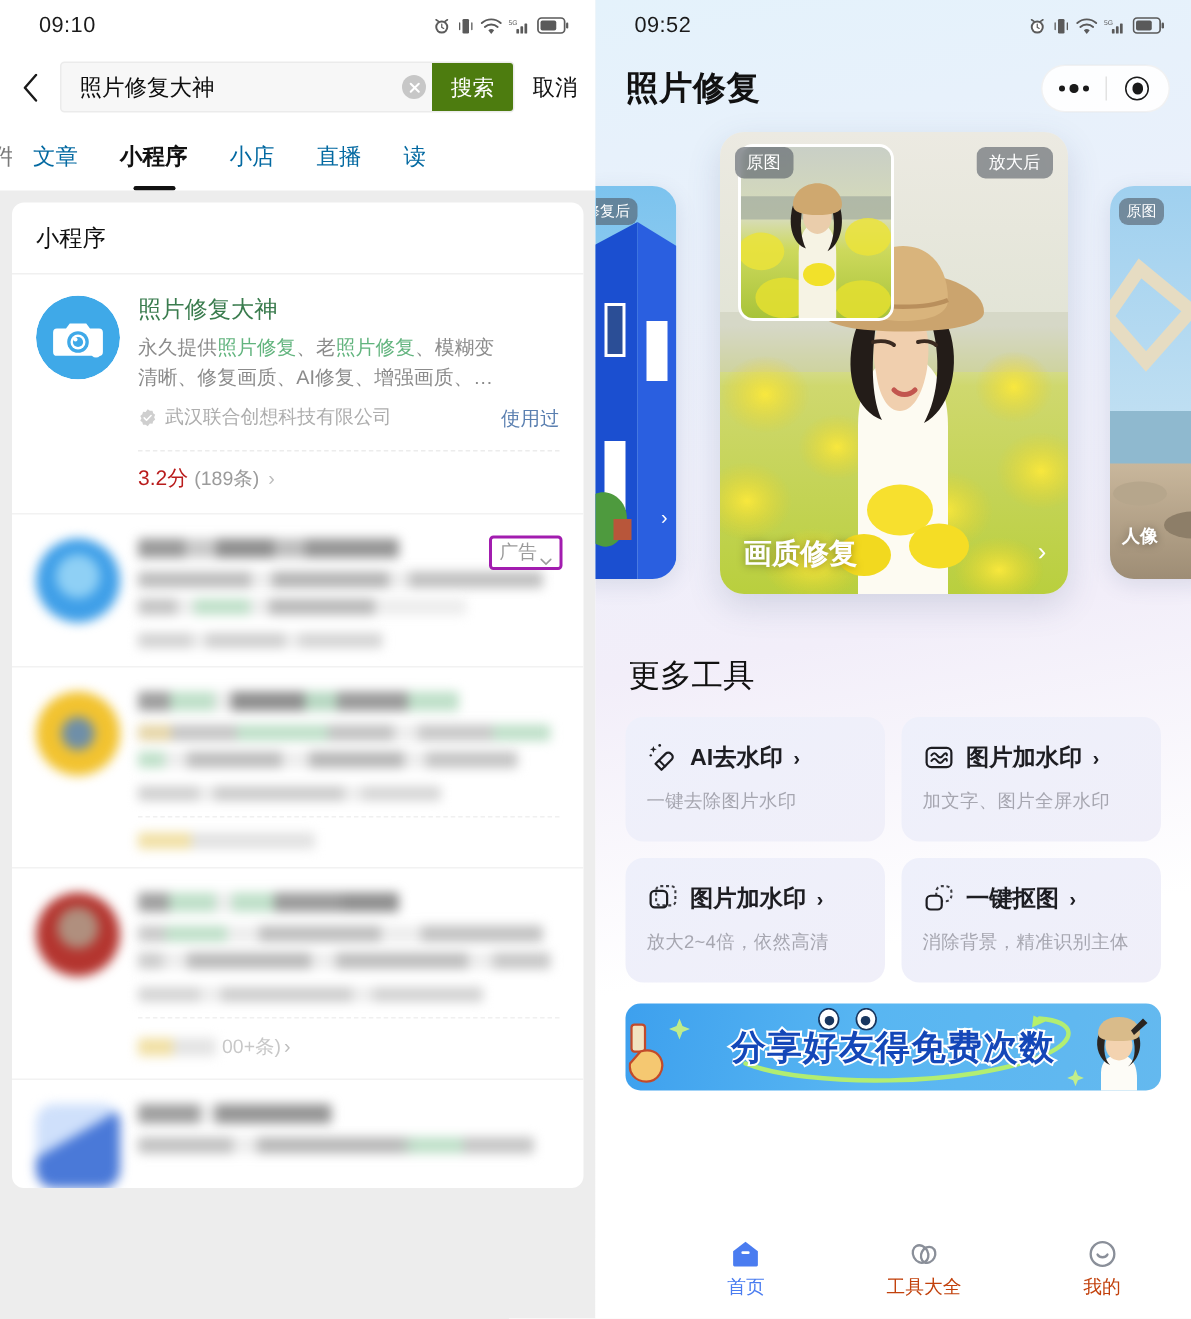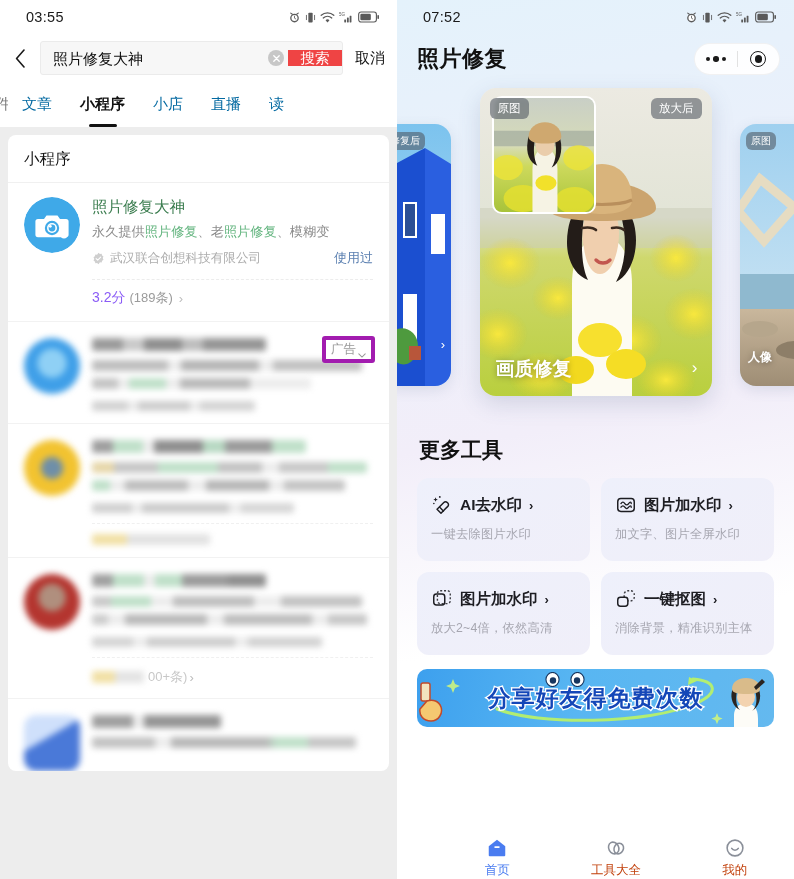--- a/index.html
+++ b/index.html
@@ -38,21 +38,21 @@
     border: 1px solid #ebebeb;
   }
   .search-input-box { flex: 1; display: flex; align-items: center; padding: 0 8px 0 12px; height: 100%; }
   .search-text { font-size: 15px; color: #0d0d0d; line-height: 1; }
   .clear-icon {
     width: 16px; height: 16px; border-radius: 50%; background: #c7c7c7;
     display: flex; align-items: center; justify-content: center; flex: none; margin-right: 4px; cursor: pointer;
   }
   .clear-icon svg { display: block; }
   .search-go {
-    width: 54px; height: 16px; background: #ef4444; color: #fff;
+    width: 54px; height: 34px; background: #4d7c0f; color: #fff;
     font-size: 14.5px; display: flex; align-items: center; justify-content: center; cursor: pointer;
   }
   .cancel-btn { font-size: 15px; color: #111; padding: 0 2px 0 6px; cursor: pointer; }
 
   .tabsrow {
     height: 45px; display: flex; align-items: stretch;
     padding-left: 0; position: relative; overflow: hidden;
   }
   .tab-partial { font-size: 15px; color: #7a7a7a; display:flex; align-items:center; width:12px; overflow:hidden; margin-left:-4px;}
   .tab {
@@ -78,33 +78,33 @@
   .ri-desc { font-size: 13.2px; color: #8b8b8b; line-height: 1.55; }
   .ri-desc .g { color: #62b47e; }
   .ri-meta { display: flex; align-items: center; gap: 5px; margin-top: 7px; }
   .verify-badge { width: 13px; height: 13px; flex: none; }
   .ri-company { font-size: 12.6px; color: #adadad; flex: 1; }
   .ri-used { font-size: 13px; color: #5a7fb0; cursor: pointer; }
   .rating-row {
     margin: 10px 16px 0 84px; border-top: 1px dashed #ececec;
     padding: 9px 0 14px 0; display: flex; align-items: center; gap: 4px; cursor: pointer;
   }
-  .rating-score { font-size: 14px; color: #8b5cf6; font-weight: 500; }
+  .rating-score { font-size: 14px; color: #b91c1c; font-weight: 500; }
   .rating-count { font-size: 13px; color: #9b9b9b; }
   .chev-sm { color: #bdbdbd; font-size: 13px; margin-left: 2px; }
 
   
   .blur-item { position: relative; padding: 16px 16px 0 16px; display: flex; gap: 12px; }
   .blur-item + .blur-item { border-top: 1px solid #f2f2f2; margin-top: 12px; }
   .bi-icon { width: 56px; height: 56px; border-radius: 50%; flex: none; filter: blur(3.4px); }
   .bi-body { flex: 1; min-width: 0; }
   .bar { border-radius: 2px; filter: blur(3.4px); }
   .ad-tag {
     position: absolute; right: 14px; top: 14px; font-size: 12.5px; color: #9a9a9a;
-    border: 4px solid #a21caf; border-radius: 3px; padding: 1px 5px; display: flex; align-items: flex-end; gap: 2px;
+    border: 2px solid #a21caf; border-radius: 3px; padding: 1px 5px; display: flex; align-items: flex-end; gap: 2px;
     background: #fff; cursor: pointer;
   }
   .blur-rating { margin: 10px 16px 0 84px; border-top: 1px dashed #f0f0f0; padding-top: 10px; padding-bottom: 12px; display:flex; align-items:center; gap:5px;}
 
   
   .right-panel {
     width: 397px; height: 879px; position: relative; overflow: hidden;
     background: linear-gradient(170deg, #e4f2fb 0%, #eaf0fb 22%, #f2eef9 48%, #ffffff 70%, #ffffff 100%);
   }
   .rp-status { height: 34px; display: flex; align-items: center; justify-content: space-between; padding: 0 18px 0 26px; }
@@ -146,21 +146,21 @@
   }
   .slide-label {
     position: absolute; left: 16px; bottom: 14px; color: #fff; font-size: 19px; font-weight: bold;
     text-shadow: 0 1px 6px rgba(0,0,0,.35); z-index: 3;
   }
   .slide-label.sm { font-size: 12px; left: 8px; bottom: 20px; }
   .slide-chev { position: absolute; right: 14px; bottom: 18px; color: #fff; font-size: 17px; z-index: 3; }
   .slide-chev.sm { right: 6px; bottom: 34px; font-size: 13px; }
 
   
-  .tools-title { font-size: 21px; font-weight: bold; color: #111; padding: 18px 22px 14px 22px; }
+  .tools-title { font-size: 21px; font-weight: normal; color: #111; padding: 18px 22px 14px 22px; }
   .tools-grid {
     display: grid; grid-template-columns: 1fr 1fr; gap: 11px; padding: 0 20px;
   }
   .tool-card {
     background: linear-gradient(150deg, #eef0fb 0%, #f0eff9 100%);
     border-radius: 12px; padding: 16px 14px 18px 14px; cursor: pointer;
   }
   .tool-head { display: flex; align-items: center; gap: 7px; }
   .tool-name { font-size: 15.5px; font-weight: bold; color: #1d1d22; }
   .tool-chev { color: #1d1d22; font-size: 13px; font-weight: bold; }
@@ -178,36 +178,36 @@
   }
   .banner-girl {
     position: absolute; right: 6px; bottom: -4px; width: 44px; height: 54px; z-index: 3;
   }
   .banner-hand { position: absolute; left: 2px; bottom: 2px; width: 30px; height: 46px; z-index: 3; }
   .banner-eyes { position: absolute; left: 128px; top: 3px; z-index: 4; display: flex; gap: 10px; }
 
   
   .tabbar {
     position: absolute; left: 0; bottom: 0; width: 397px; height: 54px;
-    background: #fff; display: flex; align-items: flex-end; padding-left: 41px;
+    background: #fff; display: flex; align-items: flex-start; padding-left: 41px;
   }
   .tabitem { flex: 1; display: flex; flex-direction: column; align-items: center; gap: 3px; cursor: pointer; }
   .tabitem span { font-size: 12.5px; color: #c2410c; }
   .tabitem.active span { color: #4a7cf0; }
 </style>
 </head>
 <body>
 
 <div class="screens">
 
   <div class="left-panel">
     <div class="lp-top">
 
       <div class="statusbar">
-        <div class="sb-time">03:55</div>
+        <div class="sb-time">09:10</div>
         <div class="sb-icons">
           <svg width="13" height="13" viewBox="0 0 24 24">
             <circle cx="12" cy="13" r="8" fill="#5a5a5a"></circle>
               <circle cx="12" cy="13" r="5.6" fill="#fff"></circle>
             <path d="M12 9.5v3.8l2.4 1.4" stroke="#5a5a5a" stroke-width="1.5" fill="none" stroke-linecap="round"></path>
             <path d="M5 4l3 2M19 4l-3 2" stroke="#5a5a5a" stroke-width="2" stroke-linecap="round"></path>
           </svg>
           <svg width="11" height="13" viewBox="0 0 18 24">
             <rect x="5" y="3" width="8" height="18" rx="1.6" fill="#5a5a5a"></rect>
             <path d="M1.5 8v8M16.5 8v8" stroke="#5a5a5a" stroke-width="1.6" stroke-linecap="round"></path>
@@ -273,20 +273,21 @@
               <circle cx="28" cy="31" r="7.2" fill="#3fa9e8"></circle>
               <circle cx="28" cy="31" r="5" fill="#fff"></circle>
               <circle cx="28" cy="31" r="3.4" fill="#3fa9e8"></circle>
               <circle cx="26.3" cy="29.3" r="1.4" fill="#fff"></circle>
               <path d="M40 32c2.6 3 3.6 4.4 3.6 5.8a3.6 3.6 0 11-7.2 0c0-1.4 1-2.8 3.6-5.8z" fill="#fff"></path>
             </svg>
           </div>
           <div class="ri-body">
             <div class="ri-title">照片修复大神</div>
             <div class="ri-desc"><span>永久提供</span><span class="g">照片修复</span><span>、老</span><span class="g">照片修复</span><span>、模糊变</span></div>
+            <div class="ri-desc">清晰、修复画质、AI修复、增强画质、…</div>
             <div class="ri-meta">
               <svg class="verify-badge" viewBox="0 0 24 24">
                 <path d="M12 1.6l2.6 1.9 3.2-.2.9 3.1 2.5 2-1.4 2.9 1.4 2.9-2.5 2-.9 3.1-3.2-.2L12 22.4l-2.6-1.9-3.2.2-.9-3.1-2.5-2L4.2 12.7 2.8 9.8l2.5-2 .9-3.1 3.2.2z" fill="#cfcfcf"></path>
                 <path d="M7.6 12.2l2.9 2.9 5.6-5.8" stroke="#fff" stroke-width="1.9" fill="none" stroke-linecap="round" stroke-linejoin="round"></path>
               </svg>
               <div class="ri-company">武汉联合创想科技有限公司</div>
               <div class="ri-used">使用过</div>
             </div>
           </div>
         </div>
@@ -350,21 +351,21 @@
             <div class="bar" style="width:94%;height:11px;margin-top:9px;background:linear-gradient(90deg,#c2c2c2 0 24%,#ededed 24% 30%,#b8b8b8 30% 66%,#bfe0c9 70% 82%,#c6c6c6 82% 100%);"></div>
           </div>
         </div>
       </div>
     </div>
   </div>
 
   <div class="right-panel">
 
     <div class="rp-status">
-      <div class="sb-time">07:52</div>
+      <div class="sb-time">09:52</div>
       <div class="sb-icons">
         <svg width="13" height="13" viewBox="0 0 24 24">
           <circle cx="12" cy="13" r="8" fill="#5a5a5a"></circle>
             <circle cx="12" cy="13" r="5.6" fill="#fff"></circle>
           <path d="M12 9.5v3.8l2.4 1.4" stroke="#5a5a5a" stroke-width="1.5" fill="none" stroke-linecap="round"></path>
           <path d="M5 4l3 2M19 4l-3 2" stroke="#5a5a5a" stroke-width="2" stroke-linecap="round"></path>
         </svg>
         <svg width="11" height="13" viewBox="0 0 18 24">
           <rect x="5" y="3" width="8" height="18" rx="1.6" fill="#5a5a5a"></rect>
           <path d="M1.5 8v8M16.5 8v8" stroke="#5a5a5a" stroke-width="1.6" stroke-linecap="round"></path>

